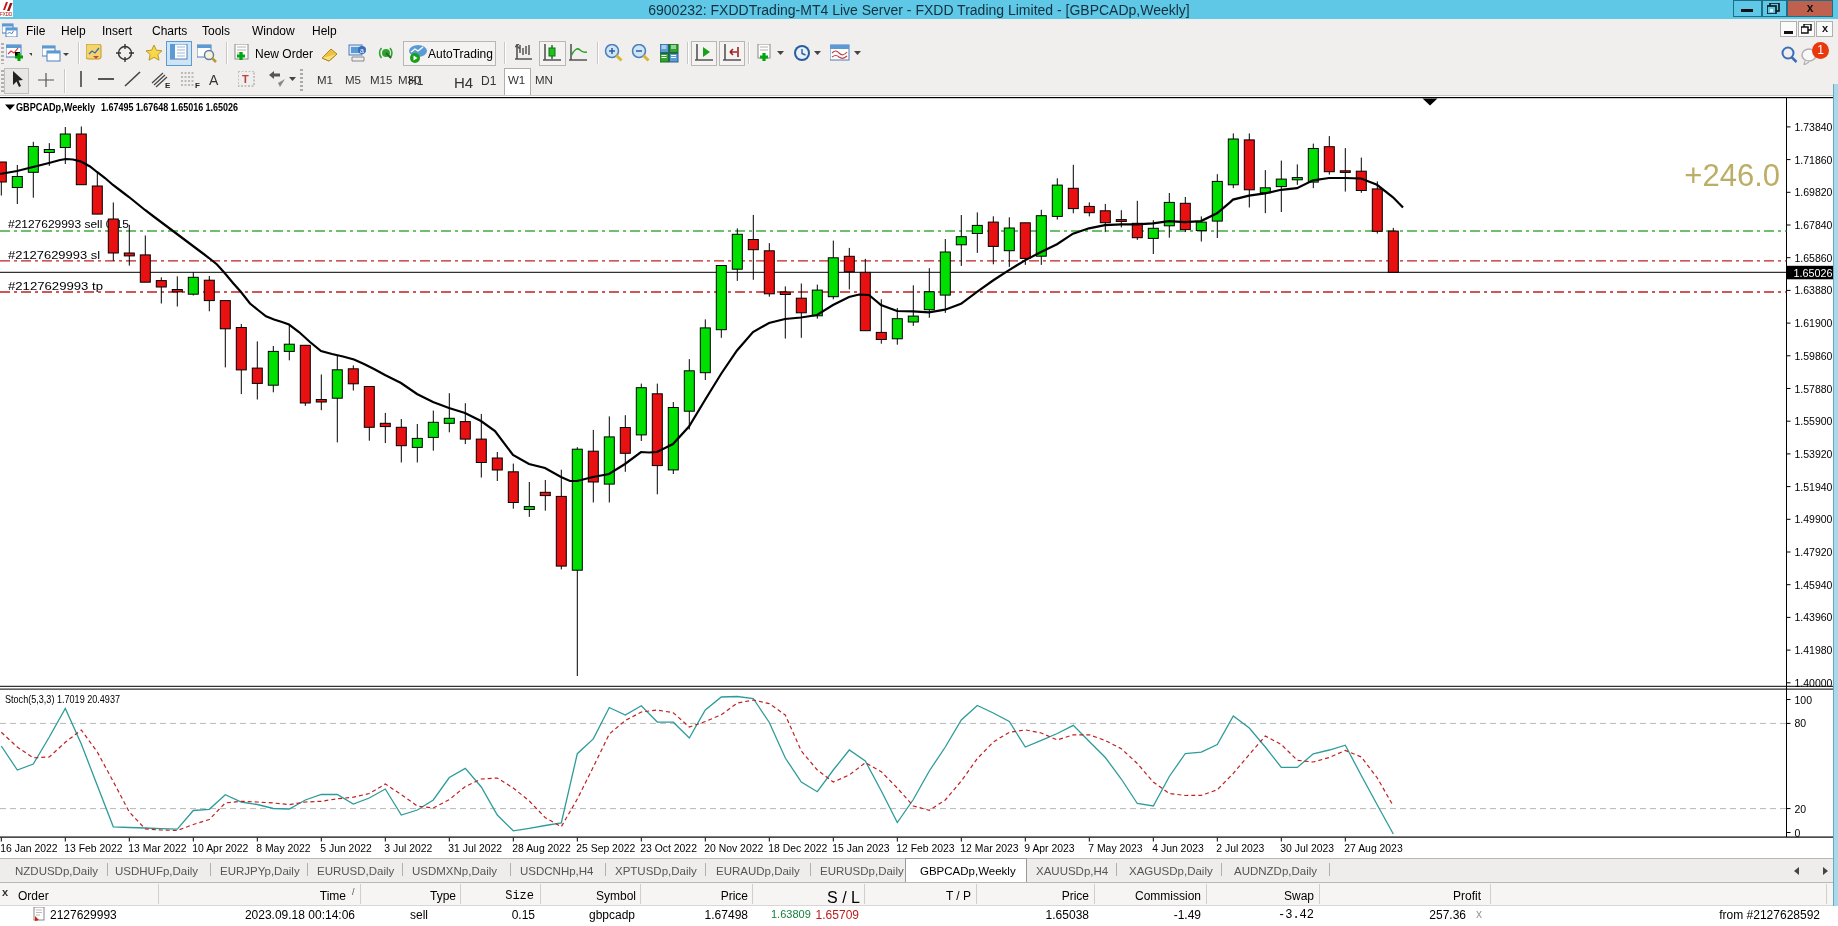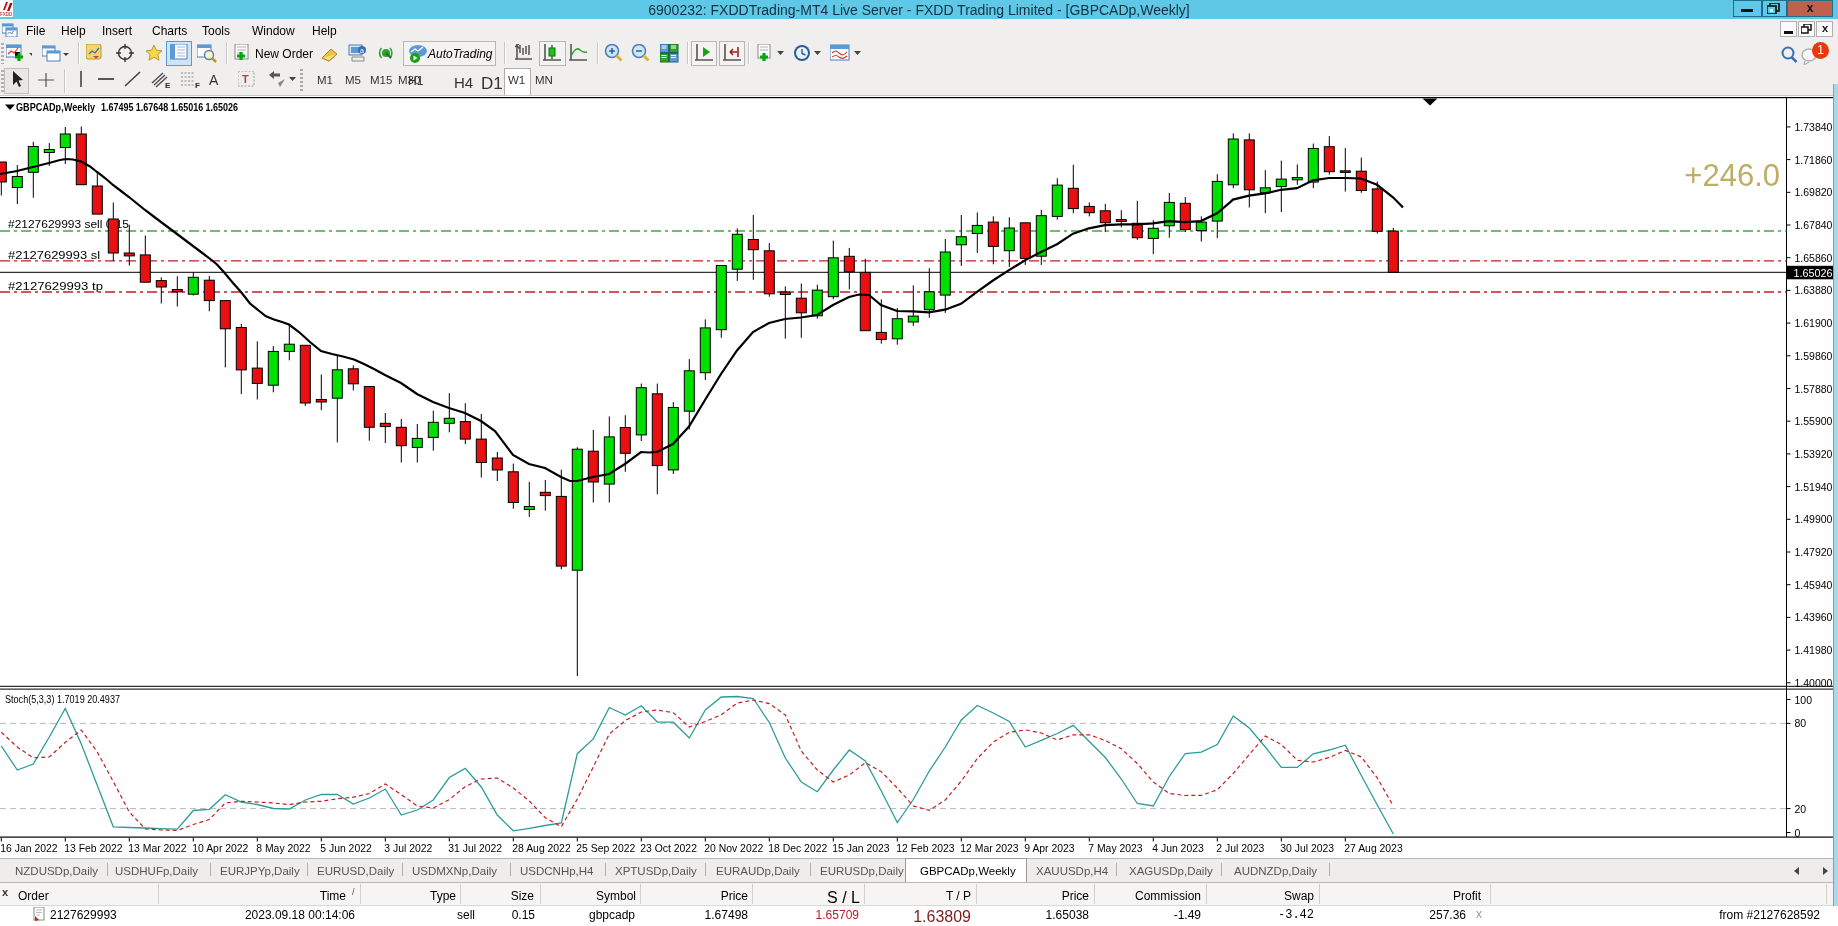--- a/index.html
+++ b/index.html
@@ -110,21 +110,21 @@
     <path d="M13 4 a7.5 7.5 0 0 1 0 10 M4.5 4 a7.5 7.5 0 0 0 0 10" stroke="#30a030" fill="none" stroke-width="1.6"></path>
     <path d="M9 9 l5 5" stroke="#207020" stroke-width="2"></path>
   </svg>
 <div class="abs" style="left:403px;top:41px;width:93px;height:25px;background:#f4f3f1;border:1px solid #b8b7b5;box-sizing:border-box;"></div>
 <svg style="position:absolute;left:408px;top:44px" width="22" height="20" viewBox="0 0 22 20">
     <ellipse cx="10" cy="7" rx="9" ry="6" fill="#5b9bd5"></ellipse>
     <path d="M3 8 l4 -3 l3 2 l5 -4" stroke="#fff" fill="none" stroke-width="1.4"></path>
     <circle cx="7" cy="14" r="5" fill="#18a018"></circle>
     <path d="M5.5 11.5 v5 l4 -2.5 z" fill="#fff"></path>
   </svg>
-<div class="abs" style="left:428px;top:47px;font-size:12px;color:#000;font-style:italic;">AutoTrading</div>
+<div class="abs" style="left:428px;top:47px;font-size:12px;color:#000;">AutoTrading</div>
 <div class="abs" style="left:504px;top:42px;width:1px;height:22px;background:#c8c7c5;border-right:1px solid #fff;"></div>
 <svg style="position:absolute;left:515px;top:44px" width="20" height="20" viewBox="0 0 20 20">
     <path d="M2 0 v15 M0 15 h17" stroke="#555" stroke-width="1.6"></path>
     <path d="M2 2 l3 3 M5 1 v8 M8 4 v7 M11 2 v8" stroke="#555" stroke-width="1.5"></path>
     <path d="M0 3 l4 -3 M14 1 v10" stroke="#555" stroke-width="1.5"></path>
   </svg>
 <div class="abs" style="left:539px;top:41px;width:27px;height:25px;background:#f4f3f1;border:1px solid #b8b7b5;box-sizing:border-box;"></div>
 <svg style="position:absolute;left:543px;top:44px" width="20" height="20" viewBox="0 0 20 20">
     <path d="M2 0 v16 M0 16 h18" stroke="#555" stroke-width="1.6"></path>
     <rect x="6" y="4" width="6" height="8" fill="#20c020" stroke="#107010"></rect>
@@ -229,21 +229,21 @@
 <svg style="position:absolute;left:288px;top:76px" width="10" height="8" viewBox="0 0 10 8">
     <path d="M1 1 l3.5 4 l3.5 -4 z" fill="#444"></path>
   </svg>
 <div class="abs" style="left:300px;top:69px;width:3px;height:24px;background:repeating-linear-gradient(#aaa 0 2px, #f0efed 2px 4px);"></div>
 <div class="abs" style="left:317px;top:74px;font-size:11.5px;color:#333;">M1</div>
 <div class="abs" style="left:345px;top:74px;font-size:11.5px;color:#333;">M5</div>
 <div class="abs" style="left:370px;top:74px;font-size:11.5px;color:#333;">M15</div>
 <div class="abs" style="left:398px;top:74px;font-size:11.5px;color:#333;">M30</div>
 <div class="abs" style="left:408px;top:74px;font-size:12px;color:#333;">H1</div>
 <div class="abs" style="left:454px;top:74px;font-size:15px;color:#333;">H4</div>
-<div class="abs" style="left:481px;top:74px;font-size:17px;color:#333;">D1</div>
+<div class="abs" style="left:481px;top:74px;font-size:12px;color:#333;">D1</div>
 <div class="abs" style="left:504px;top:68px;width:27px;height:27px;background:#fff;border:1px solid #b0afad;border-bottom:none;box-sizing:border-box;"></div>
 <div class="abs" style="left:508px;top:74px;font-size:11.5px;color:#333;">W1</div>
 <div class="abs" style="left:535px;top:74px;font-size:11.5px;color:#333;">MN</div>
 <svg style="position:absolute;left:1780px;top:46px" width="18" height="18" viewBox="0 0 18 18">
     <circle cx="8" cy="7" r="5.5" fill="none" stroke="#3a6ebb" stroke-width="2"></circle>
     <path d="M11.5 11 l5 5" stroke="#3a6ebb" stroke-width="2.5"></path>
   </svg>
 <svg style="position:absolute;left:1801px;top:48px" width="18" height="17" viewBox="0 0 18 17">
     <ellipse cx="8" cy="7" rx="7" ry="6" fill="#f8f8f8" stroke="#b0b0b0" stroke-width="1.5"></ellipse>
     <path d="M4 13 l-1 4 l5 -3" fill="#f8f8f8" stroke="#b0b0b0" stroke-width="1.2"></path>
@@ -574,21 +574,21 @@
   </svg>
 <svg style="position:absolute;left:1819px;top:866px" width="12" height="10" viewBox="0 0 12 10">
     <path d="M4 1 L9 5 L4 9 Z" fill="#444"></path>
   </svg>
 <div class="abs" style="left:0;top:882px;width:1838px;height:44px;background:#fff;border-top:1px solid #b8b7b5;"></div>
 <div class="abs" style="left:0;top:883px;width:1838px;height:22px;background:#f6f5f3;border-bottom:1px solid #d8d7d5;"></div>
 <div class="abs" style="left:2px;top:886px;font-size:11px;font-weight:bold;color:#333;">x</div>
 <div class="abs" style="left:18px;top:889px;font-size:12px;color:#000;">Order</div>
 <div class="abs" style="left:186px;top:889px;width:160px;text-align:right;font-size:12px;color:#000;">Time</div>
 <div class="abs" style="left:296px;top:889px;width:160px;text-align:right;font-size:12px;color:#000;">Type</div>
-<div class="abs" style="left:374px;top:889px;width:160px;text-align:right;font-size:12px;color:#000;">Size</div>
+<div class="abs" style="left:374px;top:889px;width:160px;text-align:right;font-size:12px;color:#000;font-family:Liberation Mono, monospace;">Size</div>
 <div class="abs" style="left:476px;top:889px;width:160px;text-align:right;font-size:12px;color:#000;">Symbol</div>
 <div class="abs" style="left:588px;top:889px;width:160px;text-align:right;font-size:12px;color:#000;">Price</div>
 <div class="abs" style="left:700px;top:889px;width:160px;text-align:right;font-size:16px;color:#000;">S / L</div>
 <div class="abs" style="left:811px;top:889px;width:160px;text-align:right;font-size:12px;color:#000;">T / P</div>
 <div class="abs" style="left:929px;top:889px;width:160px;text-align:right;font-size:12px;color:#000;">Price</div>
 <div class="abs" style="left:1041px;top:889px;width:160px;text-align:right;font-size:12px;color:#000;">Commission</div>
 <div class="abs" style="left:1154px;top:889px;width:160px;text-align:right;font-size:12px;color:#000;">Swap</div>
 <div class="abs" style="left:1321px;top:889px;width:160px;text-align:right;font-size:12px;color:#000;">Profit</div>
 <div class="abs" style="left:1659px;top:889px;width:160px;text-align:right;font-size:12px;color:#000;margin-top:48px;">Comment</div>
 <div class="abs" style="left:352px;top:887px;font-size:9px;color:#555;">/</div>
@@ -605,26 +605,26 @@
 <div class="abs" style="left:1319px;top:884px;width:1px;height:20px;background:#d0cfcd;"></div>
 <div class="abs" style="left:1490px;top:884px;width:1px;height:20px;background:#d0cfcd;"></div>
 <div class="abs" style="left:1826px;top:884px;width:1px;height:20px;background:#d0cfcd;"></div>
 <svg style="position:absolute;left:33px;top:907px" width="14" height="15" viewBox="0 0 14 15">
     <rect x="1" y="0" width="10" height="13" fill="#fff" stroke="#888"></rect>
     <path d="M3 3 h6 M3 5.5 h6 M3 8 h4" stroke="#bbb"></path>
     <path d="M2 9 l4 4 l-4 1 z" fill="#cc2200"></path>
   </svg>
 <div class="abs" style="left:50px;top:908px;font-size:12px;color:#000;">2127629993</div>
 <div class="abs" style="left:155px;top:908px;width:200px;text-align:right;font-size:12px;color:#000;">2023.09.18 00:14:06</div>
-<div class="abs" style="left:255px;top:908px;width:220px;text-align:right;font-size:12px;color:#000;">sell</div>
+<div class="abs" style="left:255px;top:908px;width:173px;text-align:right;font-size:12px;color:#000;">sell</div>
 <div class="abs" style="left:335px;top:908px;width:200px;text-align:right;font-size:12px;color:#000;">0.15</div>
 <div class="abs" style="left:435px;top:908px;width:200px;text-align:right;font-size:12px;color:#000;">gbpcadp</div>
 <div class="abs" style="left:548px;top:908px;width:200px;text-align:right;font-size:12px;color:#000;">1.67498</div>
 <div class="abs" style="left:659px;top:908px;width:200px;text-align:right;font-size:12px;color:#b91c1c;">1.65709</div>
-<div class="abs" style="left:771px;top:908px;width:200px;text-align:right;font-size:16px;color:#7f1d1d;">1.63809</div>
+<div class="abs" style="left:771px;top:908px;width:200px;font-size:11px;color:#15803d;">1.63809</div>
 <div class="abs" style="left:889px;top:908px;width:200px;text-align:right;font-size:12px;color:#000;">1.65038</div>
 <div class="abs" style="left:1001px;top:908px;width:200px;text-align:right;font-size:12px;color:#000;">-1.49</div>
 <div class="abs" style="left:1114px;top:908px;width:200px;text-align:right;font-size:12px;color:#000;font-family:Liberation Mono, monospace;">-3.42</div>
 <div class="abs" style="left:1266px;top:908px;width:200px;text-align:right;font-size:12px;color:#000;">257.36</div>
 <div class="abs" style="left:1620px;top:908px;width:200px;text-align:right;font-size:12px;color:#000;">from #2127628592</div>
 <div class="abs" style="left:1476px;top:907px;font-size:12px;color:#999;">x</div>
 <div class="abs" style="left:1833px;top:84px;width:1px;height:14px;background:#6aa8ba;"></div>
 <div class="abs" style="left:1834px;top:84px;width:4px;height:14px;background:#a8d9ea;"></div>
 <div class="abs" style="left:1833px;top:858px;width:1px;height:48px;background:#6aa8ba;"></div>
 <div class="abs" style="left:1834px;top:858px;width:4px;height:48px;background:#a8d9ea;"></div>

